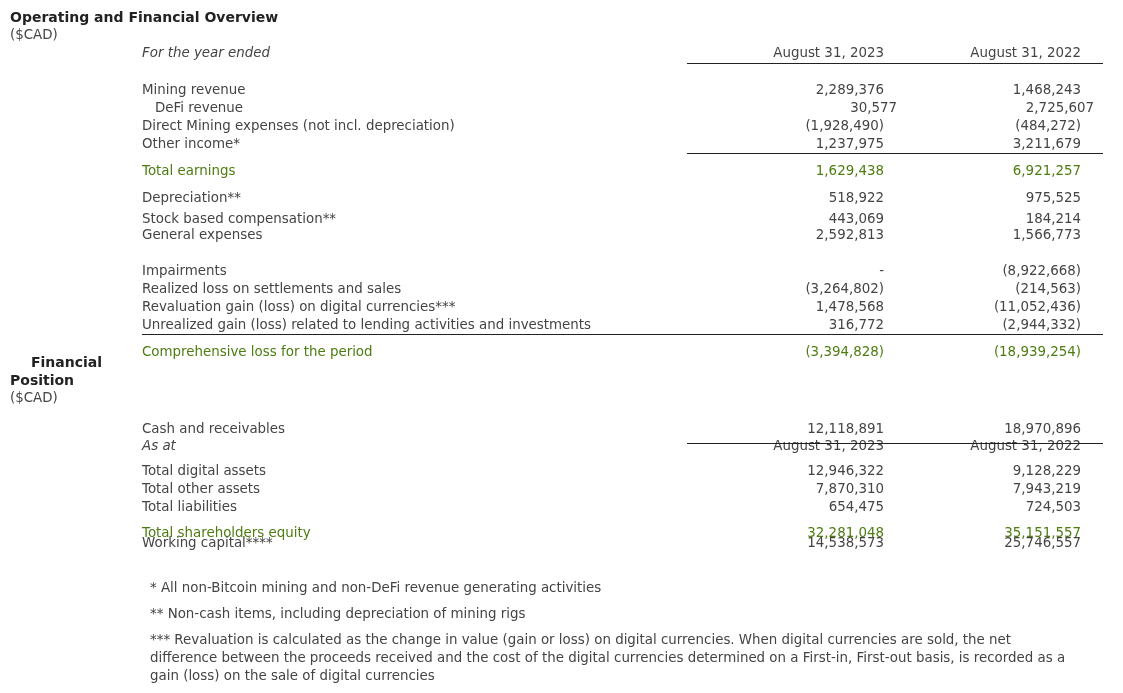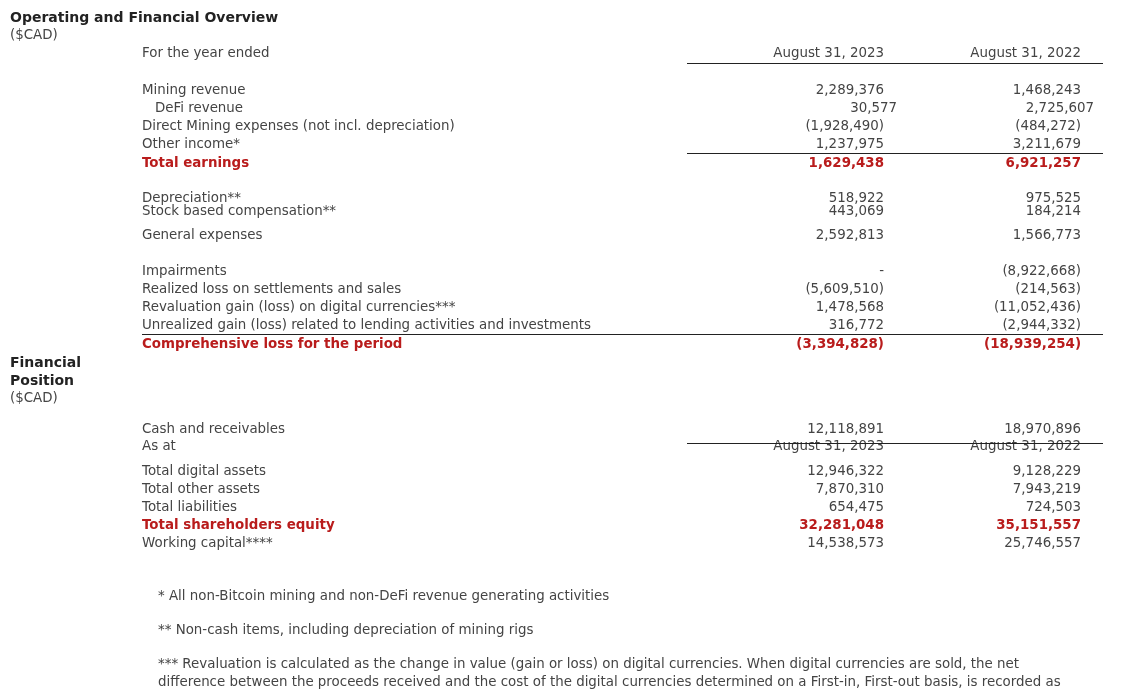--- a/index.html
+++ b/index.html
@@ -8,29 +8,29 @@
     font-family: "DejaVu Sans", sans-serif; font-size: 13.4px; color: #444444;
   }
   .abs { position: absolute; white-space: nowrap; }
   .title { left: 10px; top: 9px; font-weight: bold; color: #222; font-size: 14px; }
   .sub { left: 10px; color: #444; }
   .side-head { left: 10px; font-weight: bold; color: #222; line-height: 18px; font-size: 14px;}
   .row { position: absolute; left: 142px; width: 961px; height: 18px; line-height: 18px; }
   .row .label { position: absolute; left: 0; top: 0; }
   .row .v1 { position: absolute; right: 219px; top: 0; text-align: right; }
   .row .v2 { position: absolute; right: 22px; top: 0; }
-  .row.bold { font-weight: bold; color: #b91c1c; }
-  .italic { }
+  .row.bold { font-weight: normal; color: #4d7c0f; margin-top: 8px; }
+  .italic { font-style: italic; }
   .hdr { position: absolute; left: 142px; width: 961px; height: 20px; line-height: 18px; }
   .hdr .label { position: absolute; left: 0; top: 0; }
   .hdr .v1 { position: absolute; right: 219px; top: 0; }
   .hdr .v2 { position: absolute; right: 22px; top: 0; }
   .rule { position: absolute; height: 1px; background: #222; }
   .notes { left: 142px; top: 571px; line-height: 18px; color: #444; font-size: 13.4px; white-space: normal; width: 940px; }
-  .notes div { margin: 16px; }
+  .notes div { margin: 8px; }
 </style>
 </head>
 <body>
 
 <div class="abs title">Operating and Financial Overview</div>
 <div class="abs sub" style="top:27px;">($CAD)</div>
 
 <div class="hdr" style="top:44px;">
   <span class="label italic">For the year ended</span>
   <span class="v1">August 31, 2023</span>
@@ -63,59 +63,59 @@
   <span class="label">Total earnings</span>
   <span class="v1">1,629,438</span>
   <span class="v2">6,921,257</span>
 </div>
 
 <div class="row" style="top:189px;">
   <span class="label">Depreciation**</span>
   <span class="v1">518,922</span>
   <span class="v2">975,525</span>
 </div>
-<div class="row" style="top:202px;text-decoration:underline;">
+<div class="row" style="top:210px;text-decoration:underline;">
   <span class="label">Stock based compensation**</span>
   <span class="v1">443,069</span>
   <span class="v2">184,214</span>
 </div>
 <div class="row" style="top:226px;">
   <span class="label">General expenses</span>
   <span class="v1">2,592,813</span>
   <span class="v2">1,566,773</span>
 </div>
 
 <div class="row" style="top:262px;">
   <span class="label">Impairments</span>
   <span class="v1">-</span>
   <span class="v2">(8,922,668)</span>
 </div>
 <div class="row" style="top:280px;">
   <span class="label">Realized loss on settlements and sales</span>
-  <span class="v1">(5,609,510)</span>
+  <span class="v1">(3,264,802)</span>
   <span class="v2">(214,563)</span>
 </div>
 <div class="row" style="top:298px;">
   <span class="label">Revaluation gain (loss) on digital currencies***</span>
   <span class="v1">1,478,568</span>
   <span class="v2">(11,052,436)</span>
 </div>
 <div class="row" style="top:316px;">
   <span class="label">Unrealized gain (loss) related to lending activities and investments</span>
   <span class="v1">316,772</span>
   <span class="v2">(2,944,332)</span>
 </div>
 <div class="rule" style="left:142px; width:961px; top:334px;"></div>
 <div class="row bold" style="top:335px;">
   <span class="label">Comprehensive loss for the period</span>
   <span class="v1">(3,394,828)</span>
   <span class="v2">(18,939,254)</span>
 </div>
 
-<div class="abs side-head" style="top:353px;">Financial</div>
+<div class="abs side-head" style="top:353px;margin-left:21px;">Financial</div>
 <div class="abs side-head" style="top:371px;">Position</div>
 <div class="abs sub" style="top:390px;">($CAD)</div>
 
 <div class="hdr" style="top:425px;margin-top:12px;">
   <span class="label italic">As at</span>
   <span class="v1">August 31, 2023</span>
   <span class="v2">August 31, 2022</span>
 </div>
 <div class="rule" style="left:687px; width:416px; top:443px;"></div>
 

